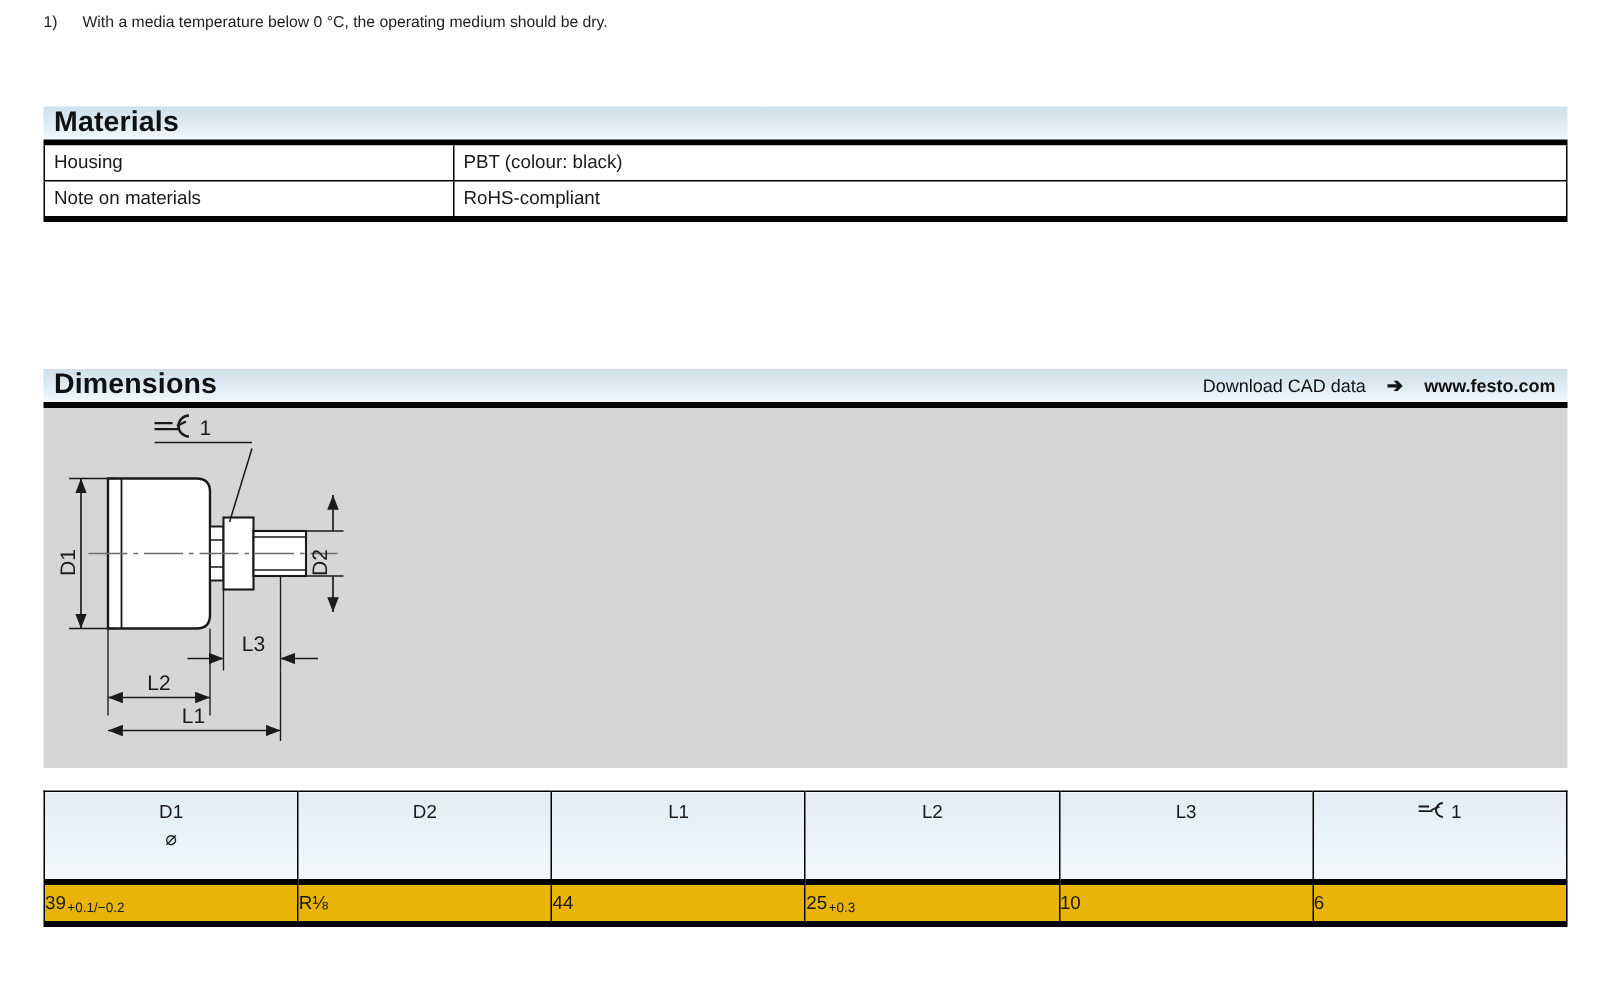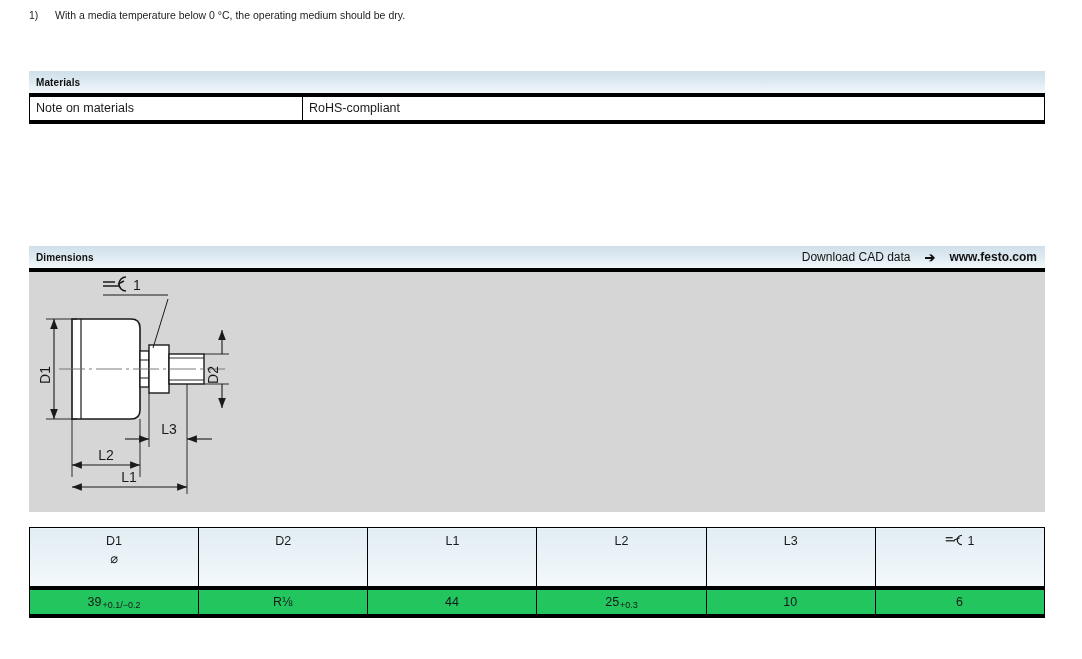--- a/index.html
+++ b/index.html
@@ -45,21 +45,21 @@
     height: 26px;
     background: linear-gradient(to bottom, #cfe0ea 0%, #dce9f1 45%, #f2f8fb 100%);
     border-bottom: 4px solid #000000;
     display: flex;
     align-items: center;
     justify-content: space-between;
     padding: 0 8px 0 7px;
     box-sizing: border-box;
   }
   .panel-title {
-    font-size: 10px;
+    font-size: 19px;
     font-weight: bold;
     letter-spacing: 0.1px;
     color: #111111;
   }
   .panel-header-right {
     font-size: 12px;
     color: #111111;
     display: flex;
     align-items: center;
     gap: 14px;
@@ -129,22 +129,21 @@
     font-weight: normal;
     vertical-align: top;
     padding-top: 5px;
     line-height: 17px;
   }
   .dim-table thead th:last-child { border-right: none; }
   .dim-table tbody td {
     border-right: 1px solid #000;
     height: 24px;
     font-size: 12.5px;
-    text-align: center;
-    background: #22c55e;
+    background: #eab308;
     padding: 0;
   }
   .dim-table tbody td:last-child { border-right: none; }
   .tol {
     font-size: 9px;
     vertical-align: baseline;
     position: relative;
     top: 2px;
     margin-left: 1px;
   }
@@ -164,20 +163,24 @@
   <span class="footnote-marker">1)</span>
   <span class="footnote-text">With a media temperature below 0 °C, the operating medium should be dry.</span>
 </div>
 
 <div class="panel" id="materials-panel">
   <div class="panel-header">
     <span class="panel-title">Materials</span>
   </div>
   <table class="mat-table">
     <tbody>
+      <tr>
+        <td class="mat-col-key">Housing</td>
+        <td>PBT (colour: black)</td>
+      </tr>
       <tr>
         <td class="mat-col-key">Note on materials</td>
         <td>RoHS-compliant</td>
       </tr>
     </tbody>
   </table>
 </div>
 
 <div class="panel" id="dimensions-panel">
   <div class="panel-header">

